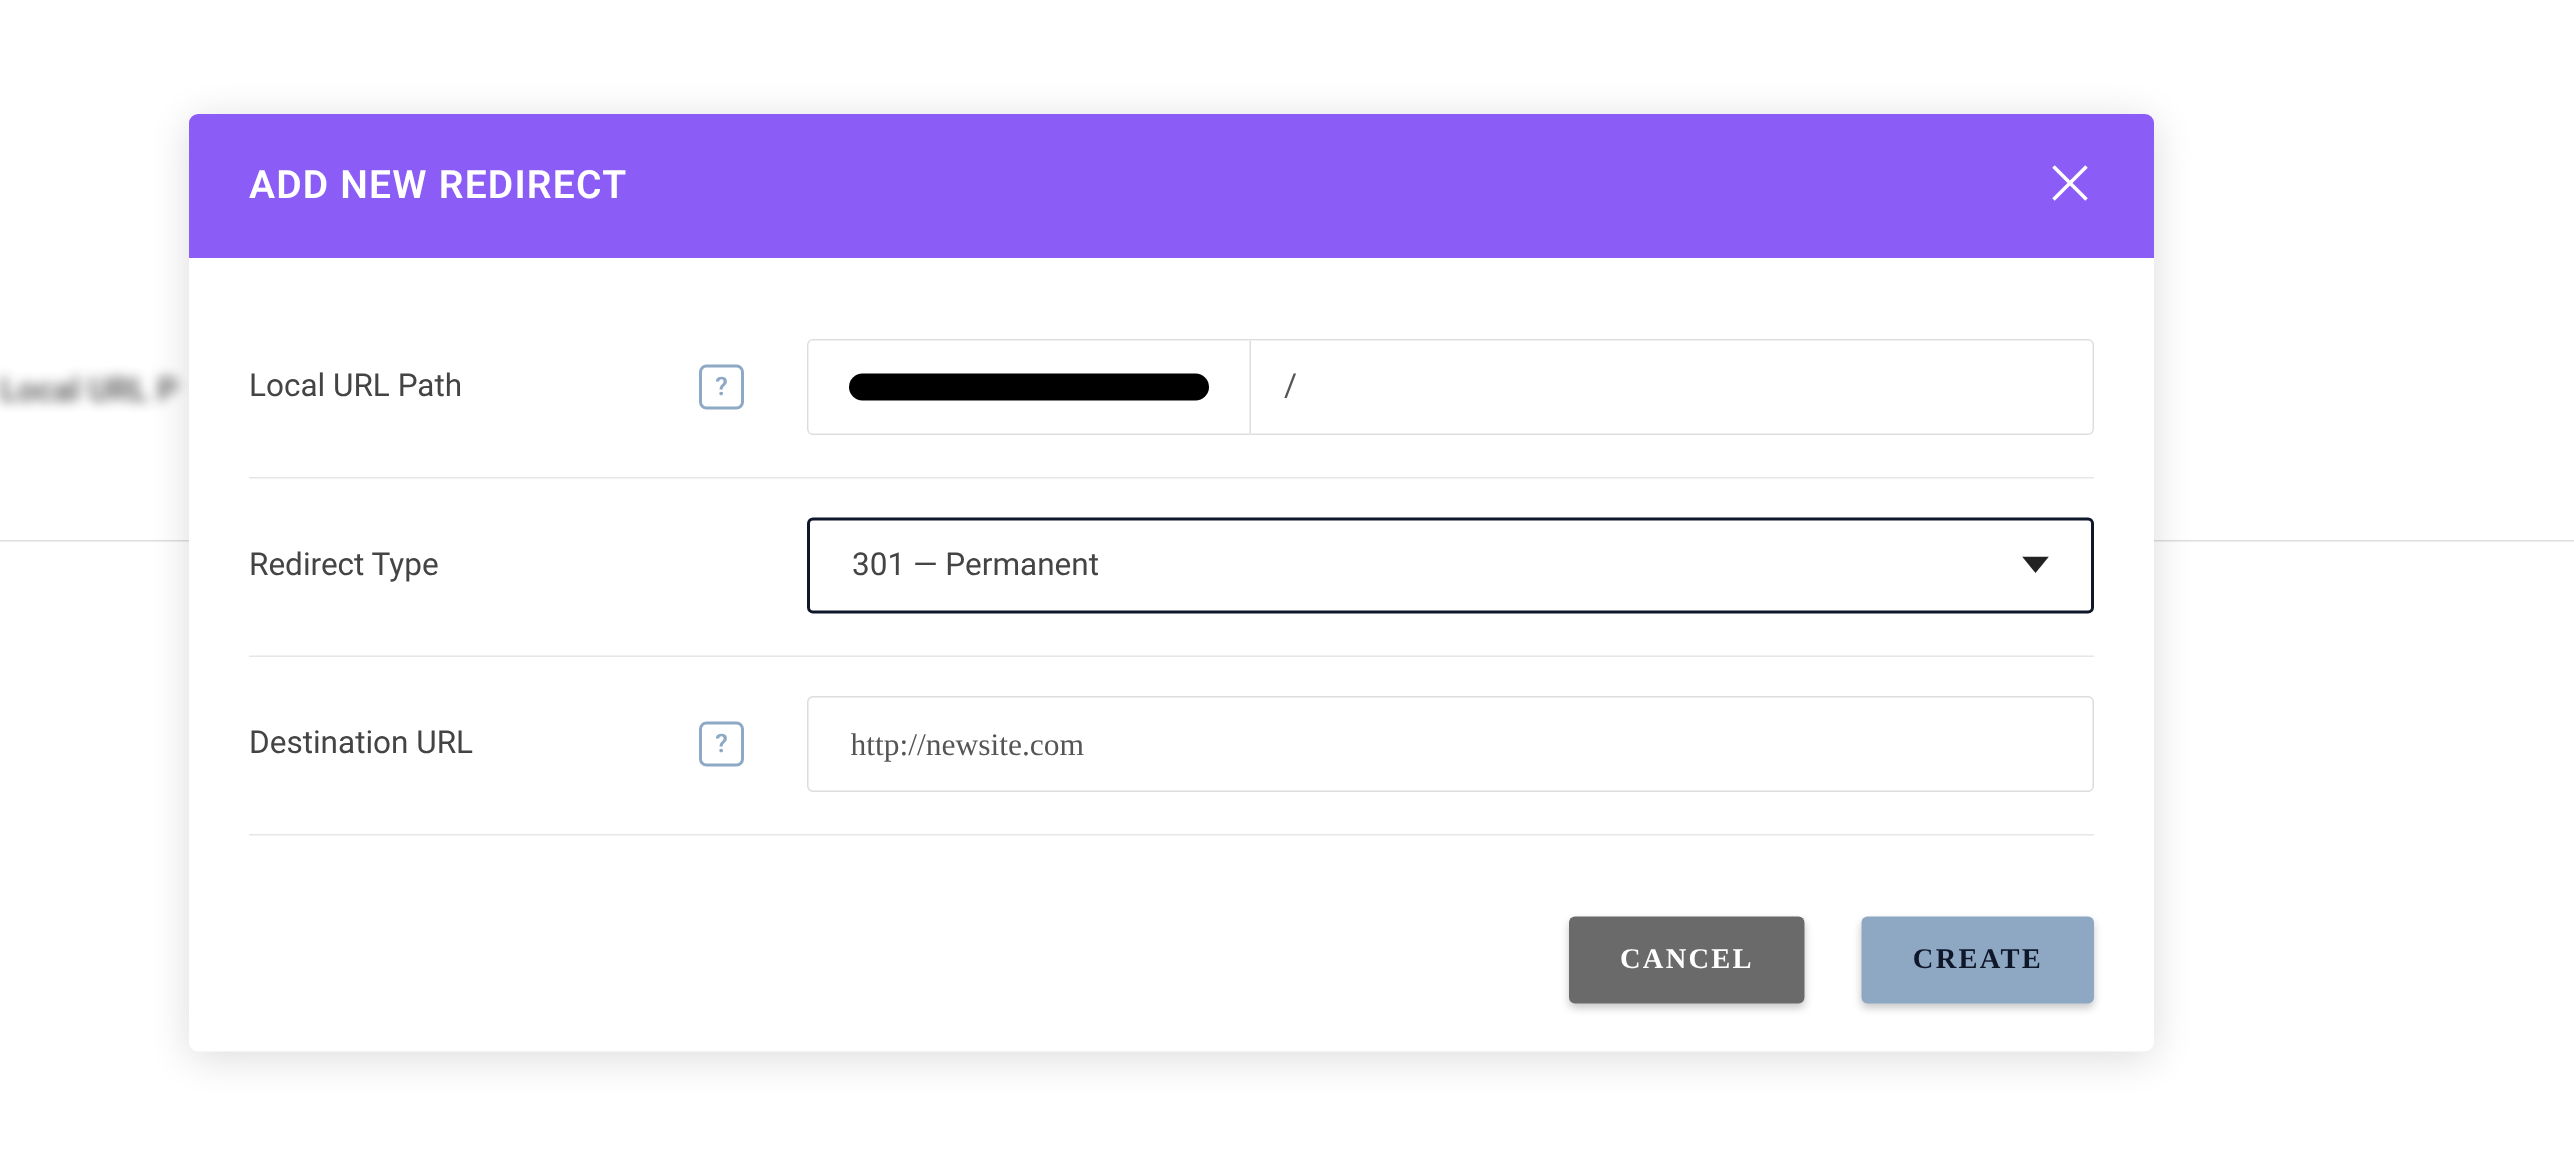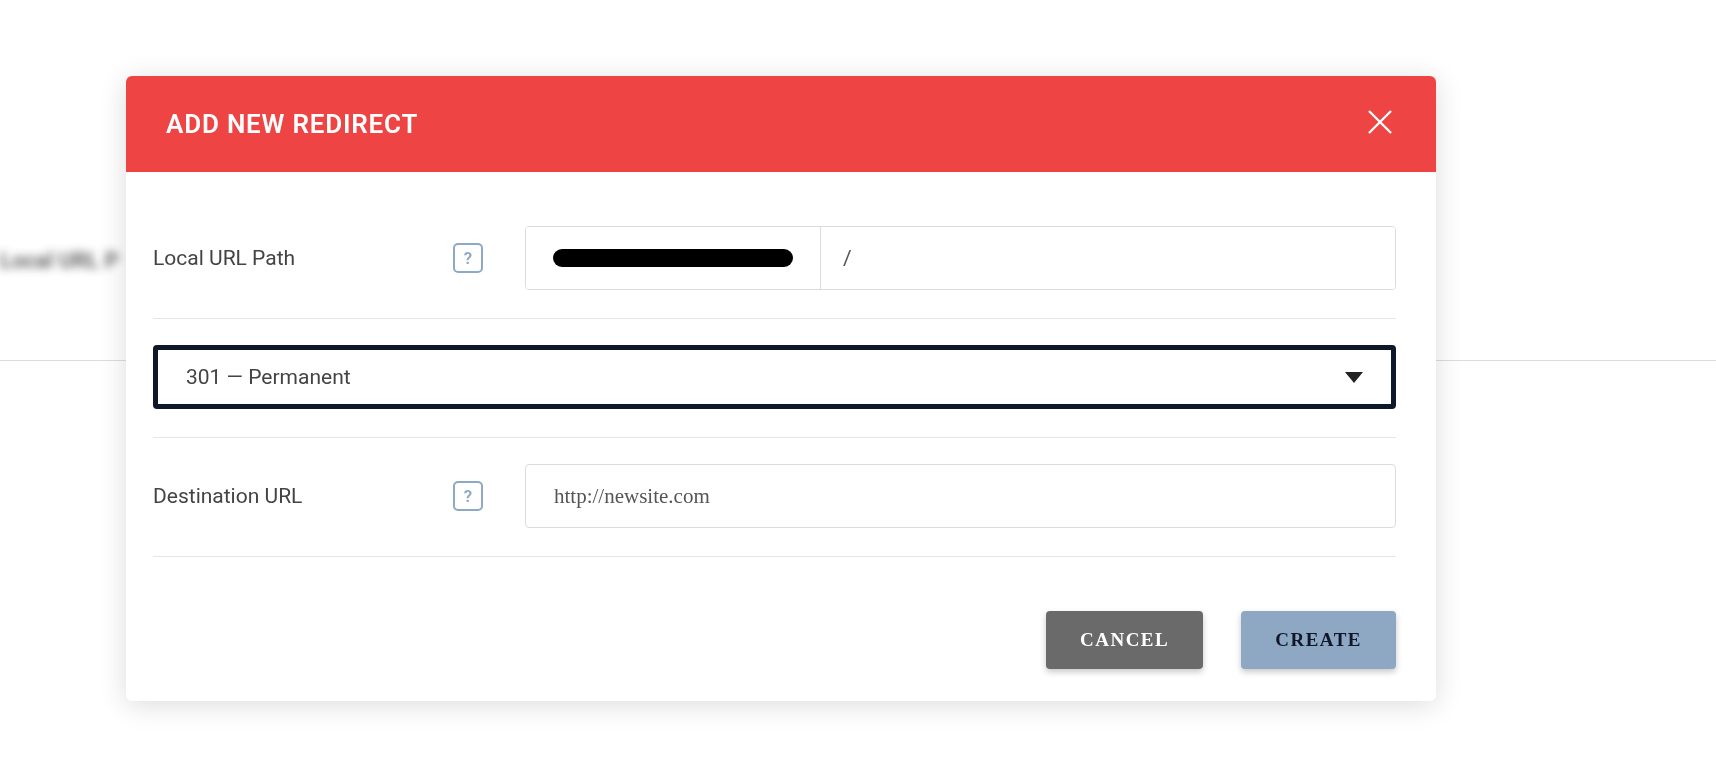--- a/index.html
+++ b/index.html
@@ -35,21 +35,21 @@
       position: absolute;
       left: 126px;
       top: 76px;
       width: 1310px;
       background: #ffffff;
       border-radius: 6px;
       box-shadow: 0 4px 28px rgba(0,0,0,0.14);
       overflow: hidden;
     }
     .modal-header {
-      background: #ef4444;
+      background: #8b5cf6;
       color: #ffffff;
       padding: 32px 40px;
       display: flex;
       align-items: center;
       justify-content: space-between;
     }
     .modal-title {
       font-size: 26px;
       font-weight: 600;
       letter-spacing: 0.8px;
@@ -57,21 +57,21 @@
     .close-btn {
       cursor: pointer;
       width: 32px;
       height: 32px;
       display: flex;
       align-items: center;
       justify-content: center;
     }
     .close-btn svg { stroke: #ffffff; stroke-width: 2.3; }
     .modal-body {
-      padding: 28px 40px 32px 27px;
+      padding: 28px 40px 32px 40px;
     }
     .form-row {
       display: flex;
       align-items: center;
       padding: 26px 0 28px 0;
       border-bottom: 1px solid #e6e6e6;
     }
     .form-row:last-of-type {
       border-bottom: 1px solid #e6e6e6;
     }
@@ -134,21 +134,21 @@
       outline: none;
       padding: 0 22px;
       font-size: 21px;
       color: #555;
       background: #fff;
       font-family: inherit;
     }
     .select-wrap {
       position: relative;
       width: 100%;
-      border: 5px solid #0f172a;
+      border: 2px solid #0f172a;
       border-radius: 4px;
       height: 64px;
       display: flex;
       align-items: center;
       padding: 0 28px;
       font-size: 21px;
       color: #444;
       cursor: pointer;
       background: #fff;
     }
@@ -233,20 +233,23 @@
         <div class="input-group">
           <div class="input-prefix">
             <div class="redacted"></div>
           </div>
           <input class="text-input" type="text" value="/" style="">
         </div>
       </div>
     </div>
 
     <div class="form-row">
+      <div class="form-label-area">
+        <div class="form-label">Redirect Type</div>
+      </div>
       <div class="form-control-area">
         <div class="select-wrap">
           <span>301 — Permanent</span>
           <span class="select-caret">
             <svg width="18" height="12" viewBox="0 0 18 12">
                 <polygon points="0,0 18,0 9,11"></polygon>
               </svg>
           </span>
         </div>
       </div>

